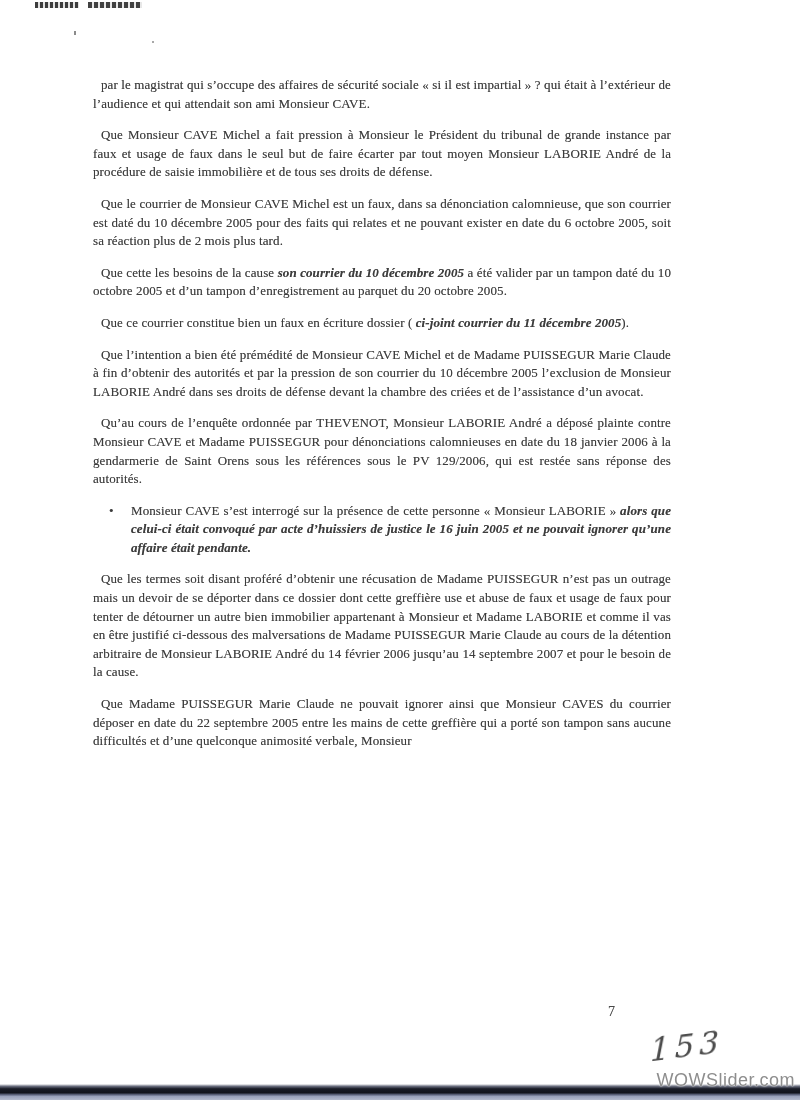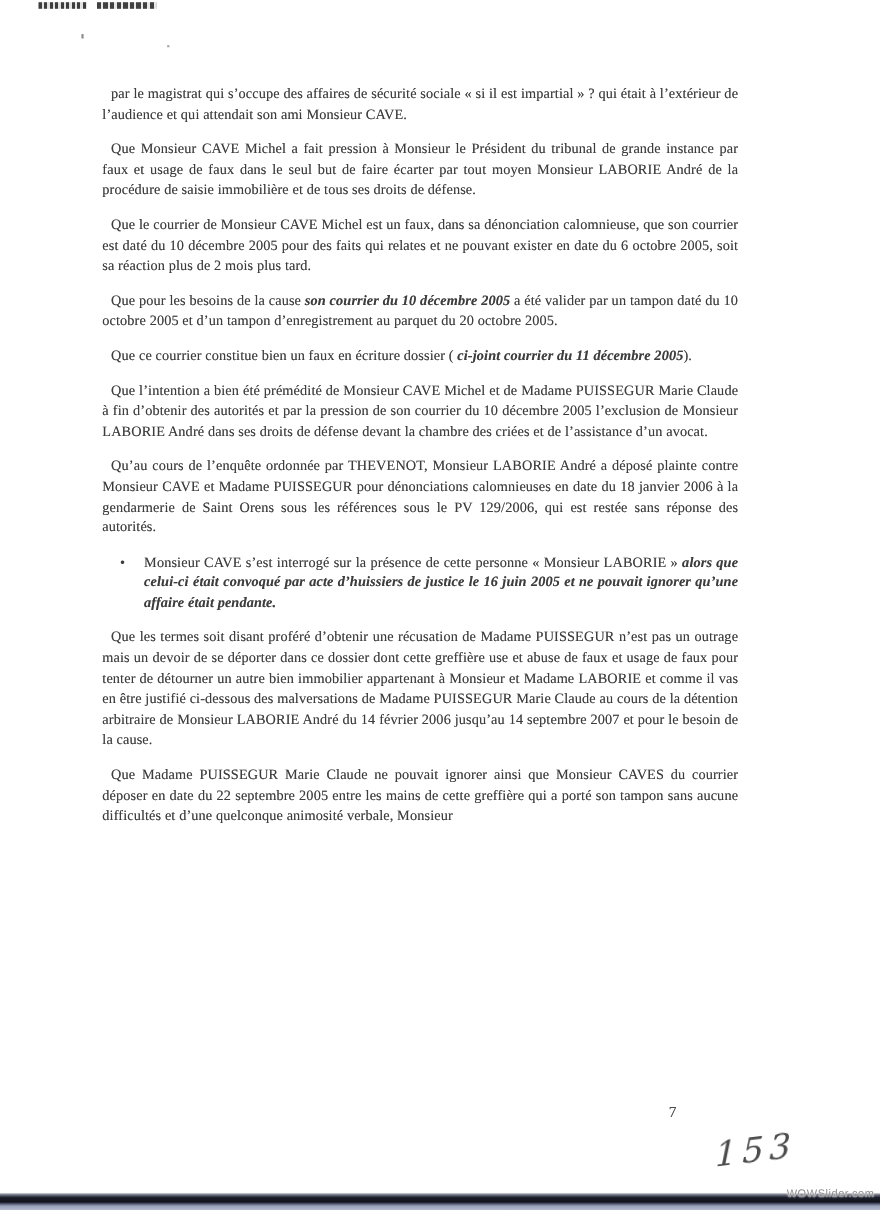--- a/index.html
+++ b/index.html
@@ -85,21 +85,21 @@
     transform: rotate(-7deg) skewX(-8deg);
     filter: blur(0.2px);
   }
 
   .watermark {
     position: absolute;
     right: 5px;
     bottom: 9px;
     z-index: 3;
     font-family: "Liberation Sans", sans-serif;
-    font-size: 10px;
+    font-size: 18px;
     letter-spacing: 0.5px;
     color: #8e8e8e;
     text-shadow: 0 0 2px #ffffff, 0 0 1px #ffffff;
     text-decoration: none;
   }
 
   .slider-bar {
     position: absolute;
     left: 0; right: 0; bottom: 0;
     height: 16px;
@@ -128,21 +128,21 @@
 
   <div class="content">
 
     <p class="para"><span>par le magistrat qui s’occupe des affaires de sécurité sociale « si il est impartial » ? qui était à l’extérieur de l’audience et qui attendait son ami Monsieur CAVE.</span></p>
 
 
     <p class="para"><span>Que Monsieur CAVE Michel a fait pression à Monsieur le Président du tribunal de grande instance par faux et usage de faux dans le seul but de faire écarter par tout moyen Monsieur LABORIE André de la procédure de saisie immobilière et de tous ses droits de défense.</span></p>
 
     <p class="para"><span>Que le courrier de Monsieur CAVE Michel est un faux, dans sa dénonciation calomnieuse, que son courrier est daté du 10 décembre 2005 pour des faits qui relates et ne pouvant exister en date du 6 octobre 2005, soit sa réaction plus de 2 mois plus tard.</span></p>
 
-    <p class="para"><span>Que pour les besoins de la cause </span><span class="bi">son courrier du 10 décembre 2005</span><span> a été valider par un tampon daté du 10 octobre 2005 et d’un tampon d’enregistrement au parquet du 20 octobre 2005.</span></p>
+    <p class="para"><span>Que cette les besoins de la cause </span><span class="bi">son courrier du 10 décembre 2005</span><span> a été valider par un tampon daté du 10 octobre 2005 et d’un tampon d’enregistrement au parquet du 20 octobre 2005.</span></p>
 
     <p class="para"><span>Que ce courrier constitue bien un faux en écriture dossier ( </span><span class="bi">ci-joint courrier du 11 décembre 2005</span><span>).</span></p>
 
     <p class="para"><span>Que l’intention a bien été prémédité de Monsieur CAVE Michel et de Madame PUISSEGUR Marie Claude à fin d’obtenir des autorités et par la pression de son courrier du 10 décembre 2005 l’exclusion de Monsieur LABORIE André dans ses droits de défense devant la chambre des criées et de l’assistance d’un avocat.</span></p>
 
     <p class="para"><span>Qu’au cours de l’enquête ordonnée par THEVENOT, Monsieur LABORIE André a déposé plainte contre Monsieur CAVE et Madame PUISSEGUR pour dénonciations calomnieuses en date du 18 janvier 2006 à la gendarmerie de Saint Orens sous les références sous le PV 129/2006, qui est restée sans réponse des autorités.</span></p>
 
 
     <div class="bullet-row">
       <span class="bullet-dot">•</span>

